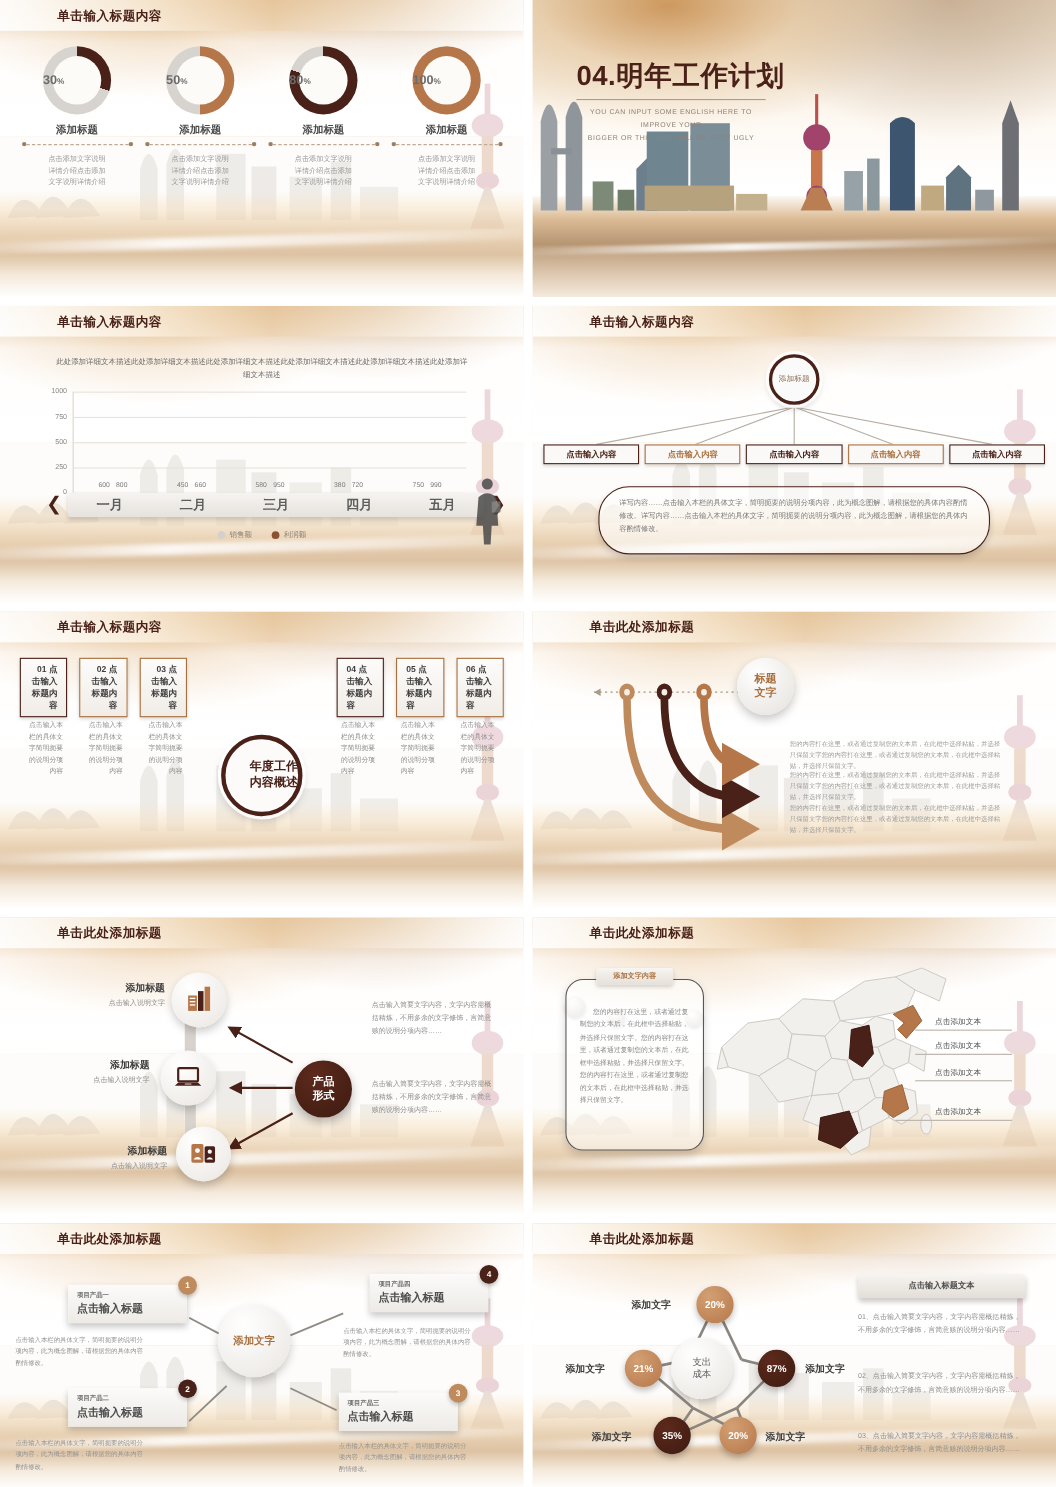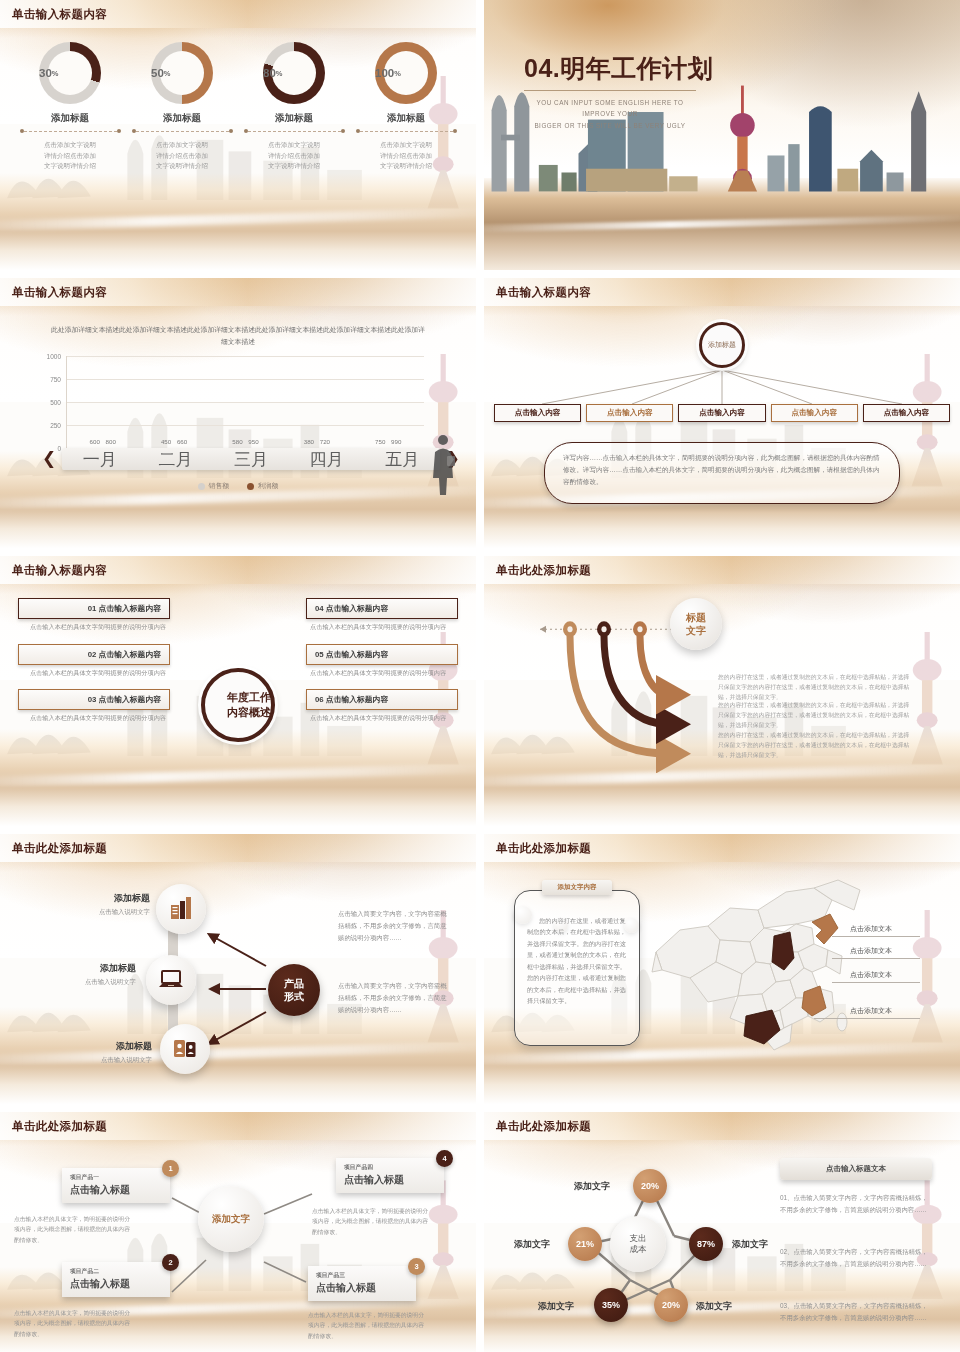--- a/index.html
+++ b/index.html
@@ -48,21 +48,21 @@
   .bg .skyline{
     position:absolute;left:24%;bottom:26%;width:56%;height:30%;opacity:.33;
   }
   .bg .tower{
     position:absolute;right:1.5%;bottom:22%;width:11%;height:52%;opacity:.55;
   }
   
   .titlebar{
     position:absolute;left:0;top:0;width:100%;height:28px;z-index:4;
     background:linear-gradient(90deg, rgba(255,255,255,.92) 0%, rgba(253,245,232,.75) 28%, rgba(236,206,166,.5) 52%, rgba(250,240,226,.55) 74%, rgba(255,255,255,.9) 100%);
-    display:flex;align-items:center;
+    display:flex;align-items:center;padding-left:40px;
   }
   .titlebar .t{
     margin-left:12px;font-size:11.5px;font-weight:bold;color:#4a2118;
     letter-spacing:.4px;
   }
   .body{position:absolute;inset:28px 0 0 0;z-index:3;}
 
   
   .donuts{display:flex;justify-content:space-around;padding:14px 14px 0;}
   .dcell{width:105px;text-align:center;}
@@ -129,21 +129,21 @@
   .bar em{
     position:absolute;top:-10px;left:50%;transform:translateX(-50%);
     font-style:normal;font-size:6.2px;color:#7a7a7a;
   }
   .months{
     margin:0 36px 0 62px;height:22px;position:relative;
     background:linear-gradient(180deg,#f6f4f1,#e6e2dd);
     border-radius:2px;display:flex;align-items:center;justify-content:space-around;
     box-shadow:0 2px 4px rgba(0,0,0,.16);
   }
-  .months b{font-size:17px;color:#5d5d5d;font-weight:normal;}
+  .months b{font-size:12px;color:#5d5d5d;font-weight:bold;}
   .mchev{position:absolute;top:1px;font-size:17px;color:#4a2118;font-weight:bold;line-height:20px;}
   .mchev.l{left:-20px;} .mchev.r{right:-20px;}
   .legend{display:flex;gap:18px;justify-content:center;margin-top:11px;}
   .legend span{display:flex;align-items:center;gap:4px;font-size:6.8px;color:#8a7e74;}
   .legend i{width:7px;height:7px;border-radius:50%;display:inline-block;}
 
   
   .org{position:relative;height:100%;}
   .org-top{
     position:absolute;left:50%;top:16px;transform:translateX(-50%);
@@ -166,21 +166,21 @@
   .obox.alt{border-color:#a9703f;color:#a9703f;}
   .onote{
     position:absolute;left:60px;right:60px;top:136px;height:62px;
     border:1.8px solid #4a2118;border-radius:28px;background:rgba(255,255,255,.6);
     padding:9px 18px;font-size:6.6px;color:#7b7b7b;line-height:1.85;
     box-shadow:0 3px 6px rgba(0,0,0,.17);
   }
 
   
   .six{position:relative;height:100%;display:flex;justify-content:space-between;padding:14px 18px 0;}
-  .six-col{width:152px;display:flex;flex-direction:column;gap:11px;}
+  .six-col{width:152px;display:flex;flex-direction:row;gap:11px;}
   .sitem h5{
     border:1.6px solid #4a2118;background:linear-gradient(180deg,#fdfcfb,#f1ece6);
     font-size:7.8px;font-weight:bold;color:#3d3d3d;padding:4px 8px;
     box-shadow:0 2px 3px rgba(0,0,0,.16);
   }
   .sitem.alt h5{border-color:#a9703f;}
   .sitem p{font-size:6.2px;color:#8d8d8d;line-height:1.7;margin-top:3px;padding:0 4px;}
   .six-col.left .sitem h5{text-align:right;}
   .six-col.left .sitem p{text-align:right;}
   .six-mid{

